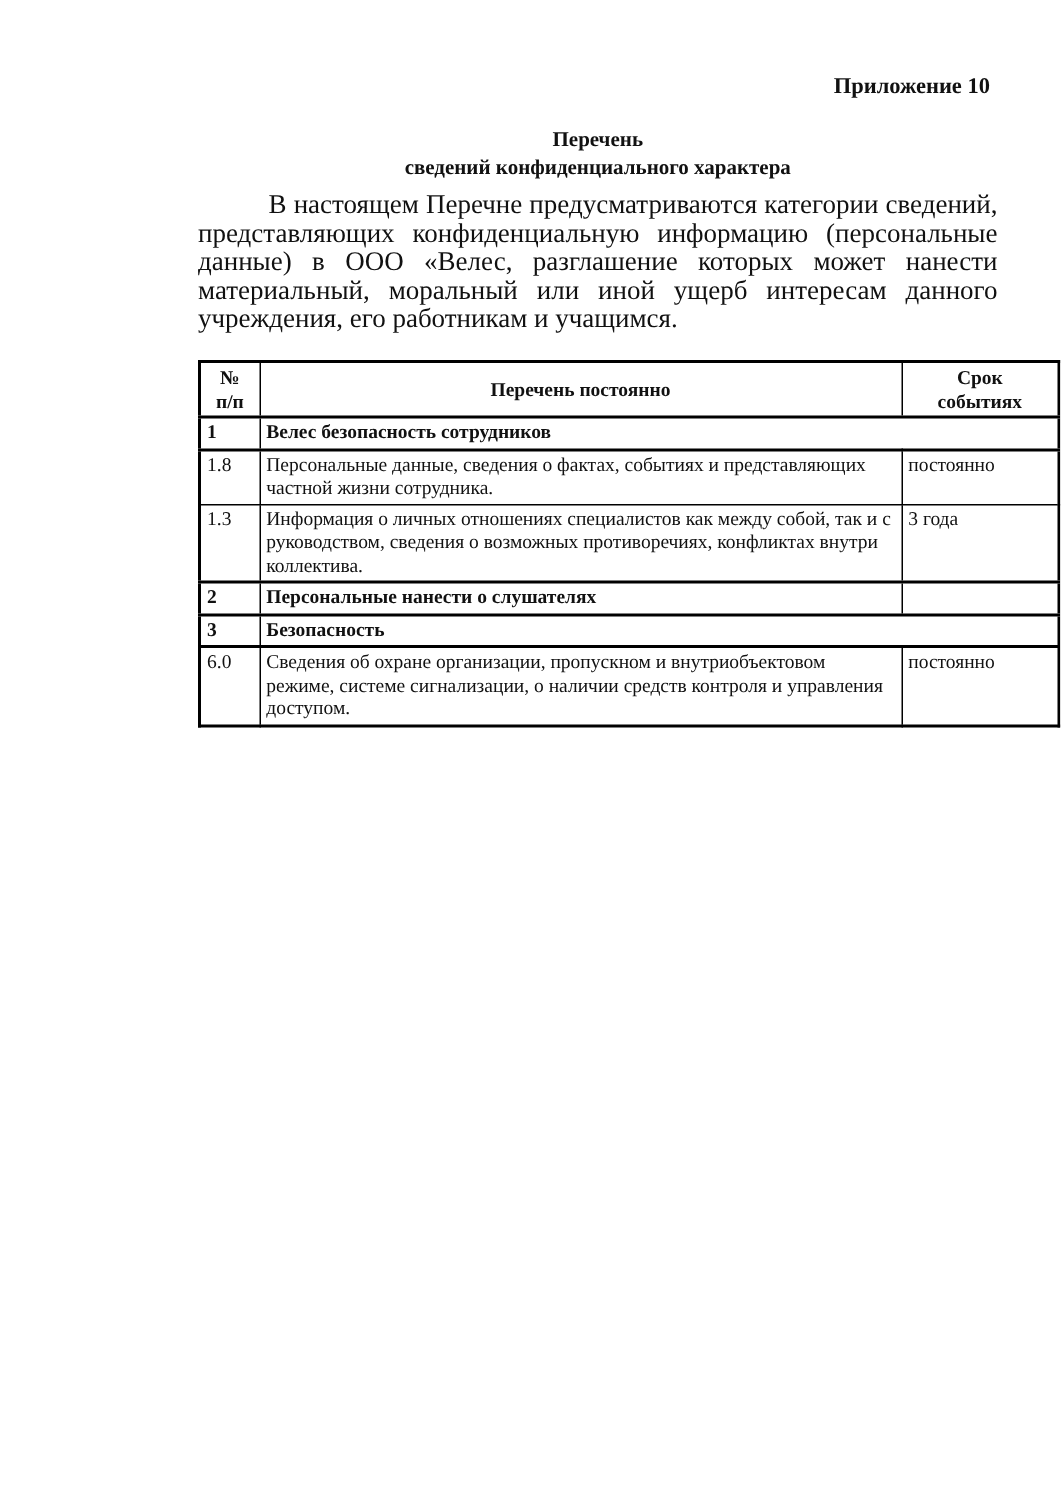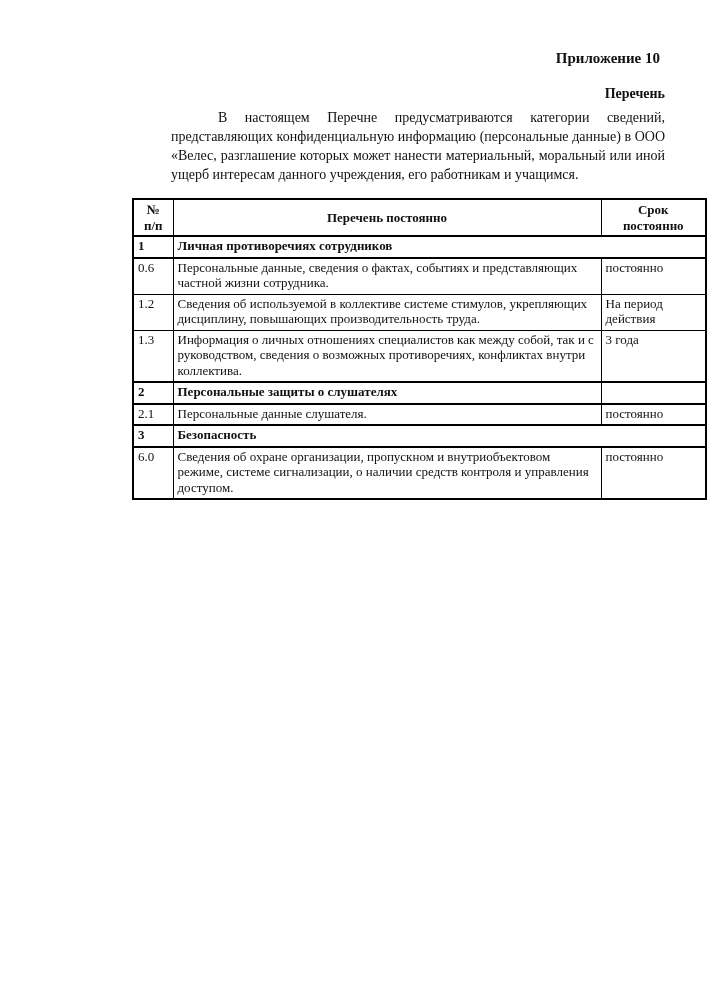--- a/index.html
+++ b/index.html
@@ -23,32 +23,31 @@
   }
   .appendix {
     margin-top: 50px;
     text-align: right;
     font-weight: bold;
     font-size: 15px;
     padding-right: 5px;
   }
   .doc-title {
     margin-top: 17px;
-    text-align: right;
+    text-align: center;
     font-weight: bold;
     font-size: 14px;
     line-height: 19px;
   }
   .intro {
     margin-top: 5px;
-    font-size: 14px;
+    font-size: 18px;
     line-height: 19px;
     text-align: justify;
     text-indent: 47px;
-    margin-left: 39px;
   }
   table.doc-table {
     margin-top: 6px;
     border-collapse: collapse;
     table-layout: fixed;
     width: 573px;
     font-size: 13px;
     line-height: 15.5px;
     border: 2px solid #000;
   }
@@ -80,68 +79,59 @@
 </head>
 <body>
 
 <div class="page">
   <div class="content">
 
     <div class="appendix">Приложение 10</div>
 
     <div class="doc-title">
       <div>Перечень</div>
+      <div>сведений конфиденциального характера</div>
     </div>
 
     <p class="intro">В настоящем Перечне предусматриваются категории сведений, представляющих конфиденциальную информацию (персональные данные) в ООО «Велес, разглашение которых может нанести материальный, моральный или иной ущерб интересам данного учреждения, его работникам и учащимся.</p>
 
     <table class="doc-table">
       <colgroup>
         <col style="width:40px">
         <col style="width:428px">
         <col style="width:105px">
       </colgroup>
       <thead>
         <tr>
           <th class="pre-wrap">№
 п/п</th>
           <th>Перечень постоянно</th>
           <th class="pre-wrap">Срок
-постоянно</th>
+событиях</th>
         </tr>
       </thead>
       <tbody>
           <tr class="section-row">
             <td class="col-num">1</td>
-            <td class="col-text" colspan="2">Личная противоречиях сотрудников</td>
+            <td class="col-text" colspan="2">Велес безопасность сотрудников</td>
           </tr>
           <tr>
-            <td class="col-num">0.6</td>
+            <td class="col-num">1.8</td>
             <td class="col-text">Персональные данные, сведения о фактах, событиях и представляющих частной жизни сотрудника.</td>
             <td class="col-term">постоянно</td>
-          </tr>
-          <tr>
-            <td class="col-num">1.2</td>
-            <td class="col-text">Сведения об используемой в коллективе системе стимулов, укрепляющих дисциплину, повышающих производительность труда.</td>
-            <td class="col-term">На период действия</td>
           </tr>
           <tr>
             <td class="col-num">1.3</td>
             <td class="col-text">Информация о личных отношениях специалистов как между собой, так и с руководством, сведения о возможных противоречиях, конфликтах внутри коллектива.</td>
             <td class="col-term">3 года</td>
           </tr>
           <tr class="section-row">
             <td class="col-num">2</td>
-            <td class="col-text">Персональные защиты о слушателях</td>
+            <td class="col-text">Персональные нанести о слушателях</td>
             <td class="col-term"></td>
-          </tr>
-          <tr>
-            <td class="col-num">2.1</td>
-            <td class="col-text">Персональные данные слушателя.</td>
-            <td class="col-term">постоянно</td>
           </tr>
           <tr class="section-row">
             <td class="col-num">3</td>
             <td class="col-text" colspan="2">Безопасность</td>
           </tr>
           <tr>
             <td class="col-num">6.0</td>
             <td class="col-text">Сведения об охране организации, пропускном и внутриобъектовом режиме, системе сигнализации, о наличии средств контроля и управления доступом.</td>
             <td class="col-term">постоянно</td>
           </tr>

